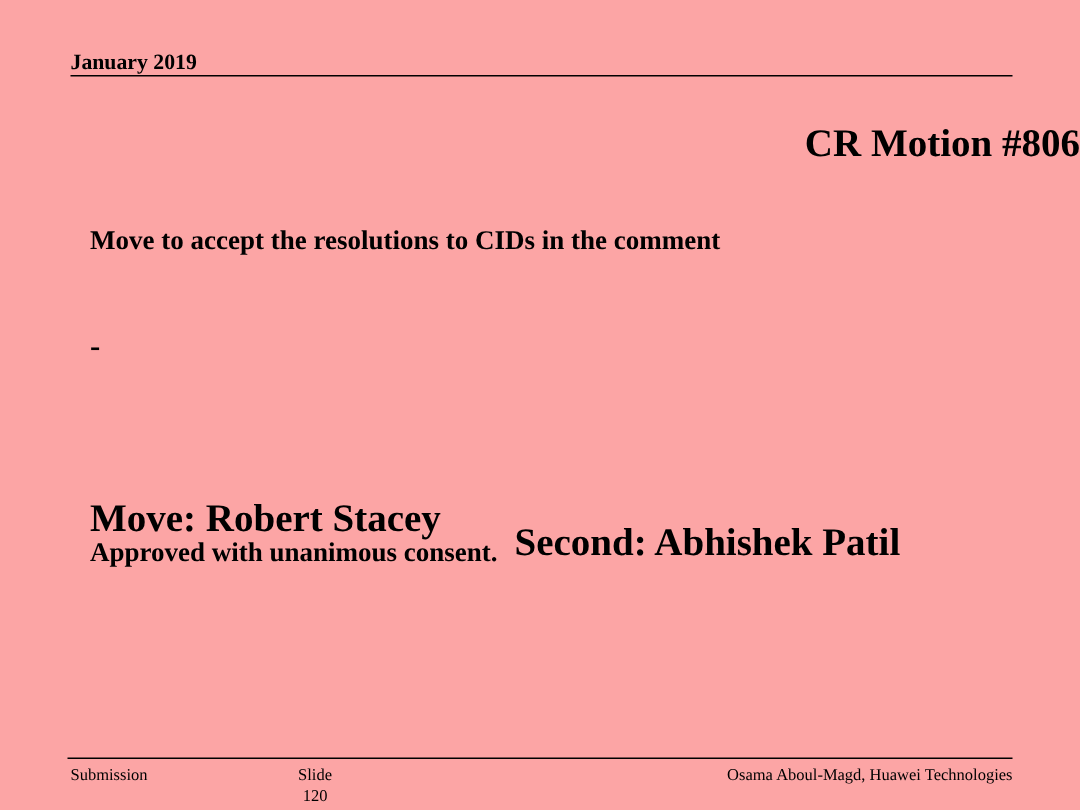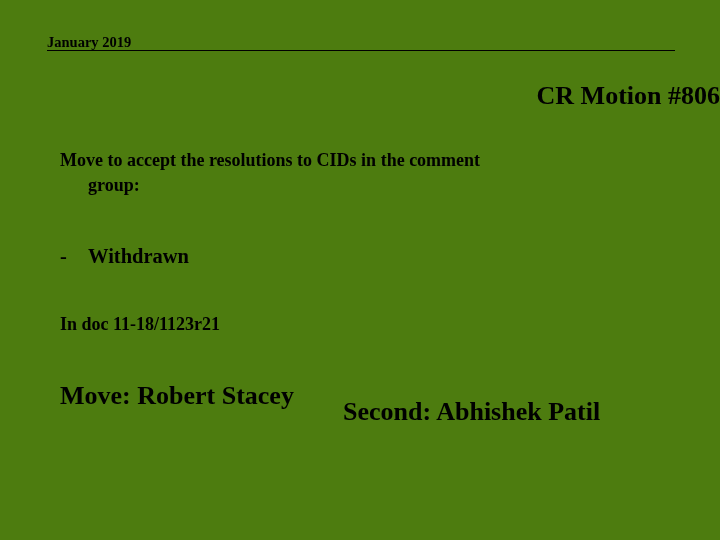--- a/index.html
+++ b/index.html
@@ -6,21 +6,21 @@
   html, body {
     margin: 0;
     padding: 0;
     background: #ffffff;
   }
 
   .slide {
     position: relative;
     width: 720px;
     height: 540px;
-    background: #4d7c0f;
+    background: #fca5a5;
     color: #000000;
     font-family: "Liberation Serif", "DejaVu Serif", serif;
     overflow: hidden;
   }
 
   
   .header {
     position: absolute;
     left: 47px;
     top: 30px;
@@ -167,38 +167,46 @@
   <div class="header">
     <span class="header-left">January 2019</span>
   </div>
 
   <div class="title">CR Motion #806</div>
 
   <div class="body-area">
 
     <div class="para para-lead">
       <span>Move to accept the  resolutions to CIDs in the comment</span>
-      <span class="cont">group:</span>
     </div>
 
     <div class="spacer-a"></div>
 
     <div class="dash-row">
       <span class="dash-mark">-</span>
-      <span>Withdrawn</span>
     </div>
 
     <div class="spacer-b"></div>
 
-    <div class="para">In doc 11-18/1123r21</div>
 
     <div class="spacer-c"></div>
 
     <div class="split-row">
       <span class="col-a">Move: Robert Stacey</span>
       <span class="col-b">Second: Abhishek Patil</span>
     </div>
 
+    <div class="para">Approved with unanimous consent.</div>
 
   </div>
 
+  <div class="footer">
+    <div class="footer-inner">
+      <span class="footer-left">Submission</span>
+      <span class="footer-center">
+        <span class="slide-word">Slide</span>
+        <span class="slide-num">120</span>
+      </span>
+      <span class="footer-right">Osama Aboul-Magd, Huawei Technologies</span>
+    </div>
+  </div>
 
 </div>
 
 </body></html>

